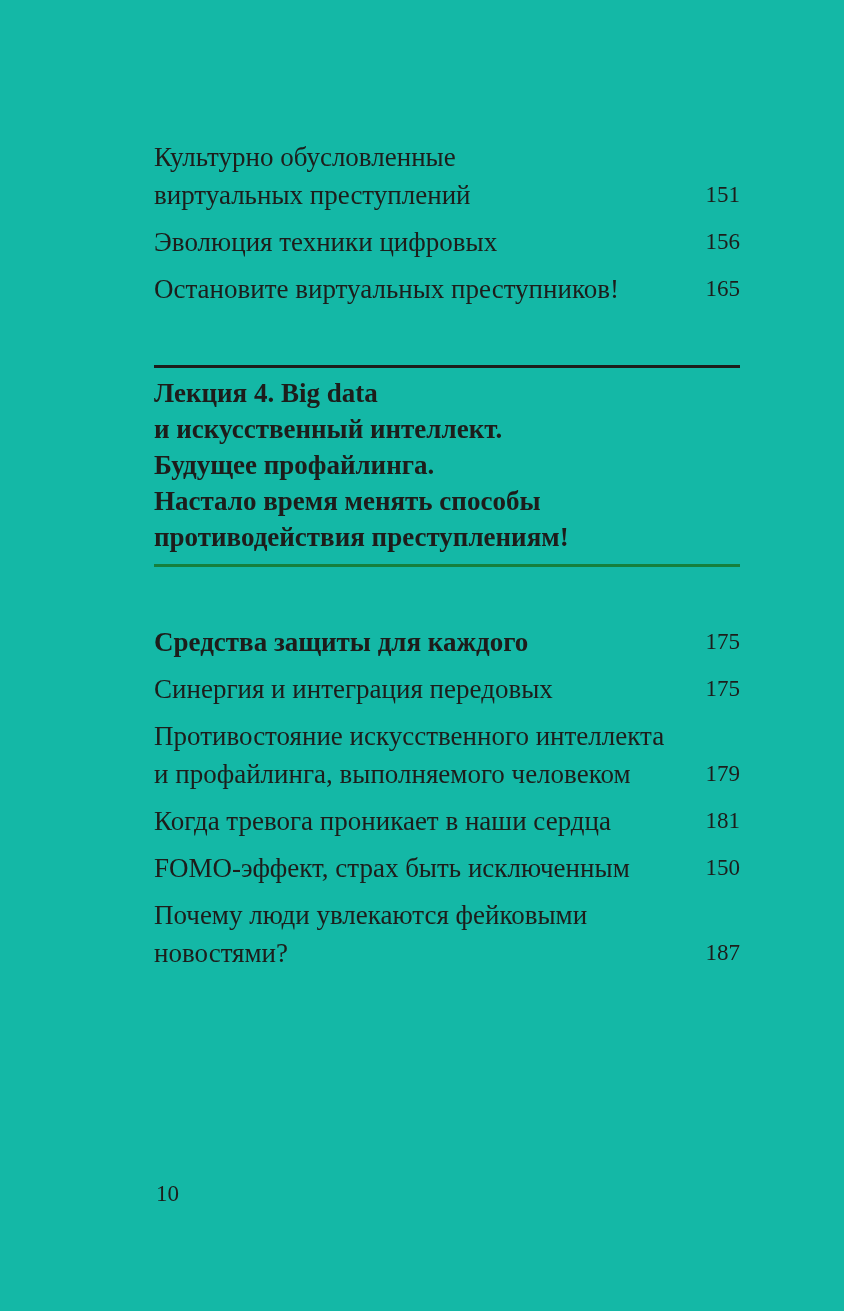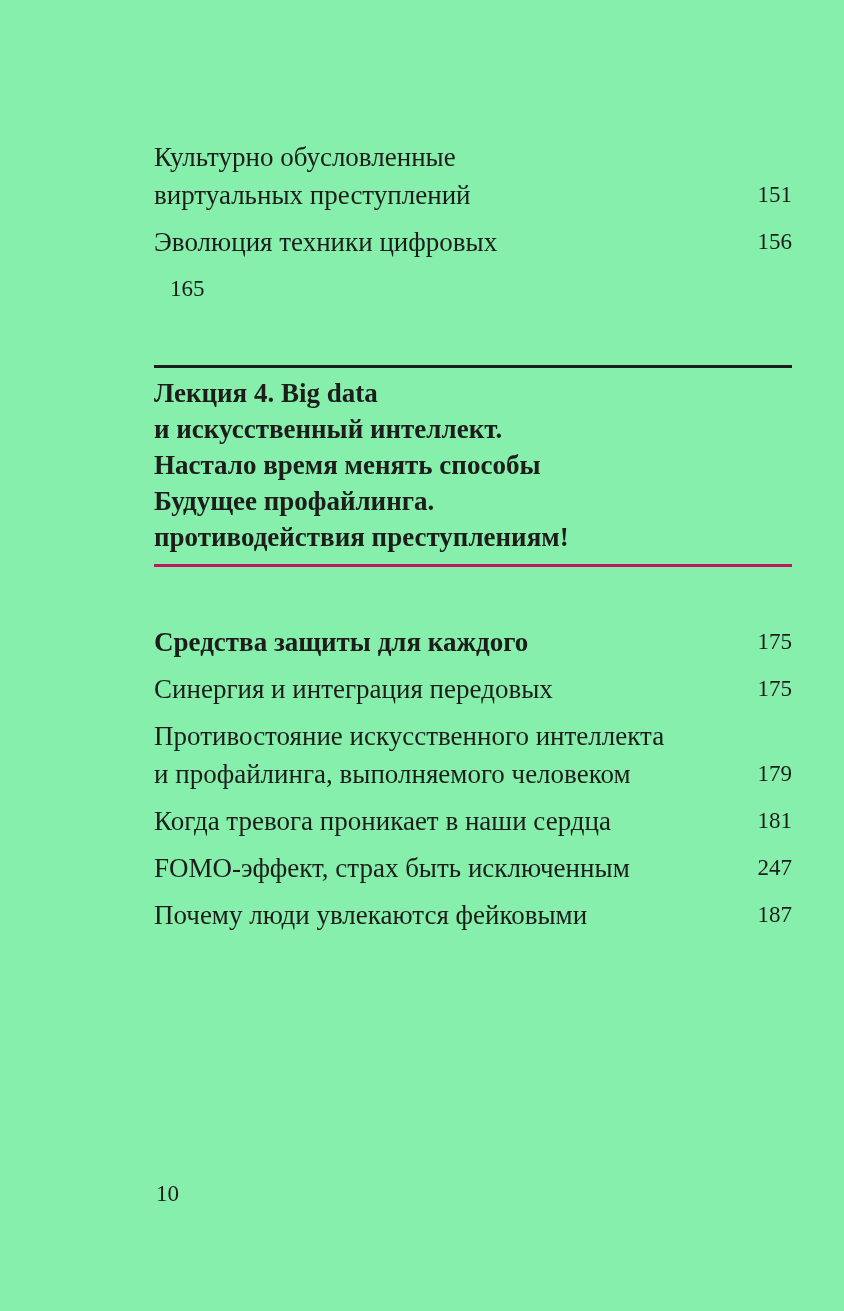--- a/index.html
+++ b/index.html
@@ -4,25 +4,25 @@
 <style>
   html, body {
     margin: 0;
     padding: 0;
     background: #ffffff;
   }
   .page {
     position: relative;
     width: 844px;
     height: 1311px;
-    background: #86efac;
+    background: #14b8a6;
     font-family: "Liberation Serif", "DejaVu Serif", serif;
     color: #1d1d1b;
     box-sizing: border-box;
-    padding: 138px 52px 0 154px;
+    padding: 138px 104px 0 154px;
     overflow: hidden;
   }
   .toc-group {
     display: block;
   }
   .toc-entry {
     display: flex;
     justify-content: space-between;
     align-items: flex-end;
     margin-bottom: 9px;
@@ -40,21 +40,21 @@
     font-size: 23px;
     line-height: 38px;
     margin-left: 16px;
   }
   .toc-entry.bold .toc-line {
     font-weight: bold;
   }
   .section-heading-block {
     margin-top: 57px;
     border-top: 3px solid #1d1d1b;
-    border-bottom: 3px solid #be185d;
+    border-bottom: 3px solid #15803d;
     padding: 7px 0 9px 0;
   }
   .heading-line {
     font-size: 27px;
     line-height: 36px;
     font-weight: bold;
     white-space: nowrap;
   }
   .toc-group.bottom {
     margin-top: 56px;
@@ -86,30 +86,33 @@
 
       <div class="toc-entry">
         <div class="toc-lines">
           <span class="toc-line">Эволюция техники цифровых</span>
         </div>
         <div class="toc-page">156</div>
       </div>
 
 
       <div class="toc-entry">
+        <div class="toc-lines">
+          <span class="toc-line">Остановите виртуальных преступников!</span>
+        </div>
         <div class="toc-page">165</div>
       </div>
 
     </section>
 
     <section class="section-heading-block">
       <div class="heading-line">Лекция 4. Big data</div>
       <div class="heading-line">и искусственный интеллект.</div>
+      <div class="heading-line">Будущее профайлинга.</div>
       <div class="heading-line">Настало время менять способы</div>
-      <div class="heading-line">Будущее профайлинга.</div>
       <div class="heading-line">противодействия преступлениям!</div>
     </section>
 
     <section class="toc-group bottom">
 
       <div class="toc-entry bold">
         <div class="toc-lines">
           <span class="toc-line">Средства защиты для каждого</span>
         </div>
         <div class="toc-page">175</div>
@@ -134,26 +137,27 @@
         <div class="toc-lines">
           <span class="toc-line">Когда тревога проникает в наши сердца</span>
         </div>
         <div class="toc-page">181</div>
       </div>
 
       <div class="toc-entry">
         <div class="toc-lines">
           <span class="toc-line">FOMO-эффект, страх быть исключенным</span>
         </div>
-        <div class="toc-page">247</div>
+        <div class="toc-page">150</div>
       </div>
 
       <div class="toc-entry">
         <div class="toc-lines">
           <span class="toc-line">Почему люди увлекаются фейковыми</span>
+          <span class="toc-line">новостями?</span>
         </div>
         <div class="toc-page">187</div>
       </div>
 
     </section>
 
   </main>
 
   <footer>
     <div class="folio">10</div>

